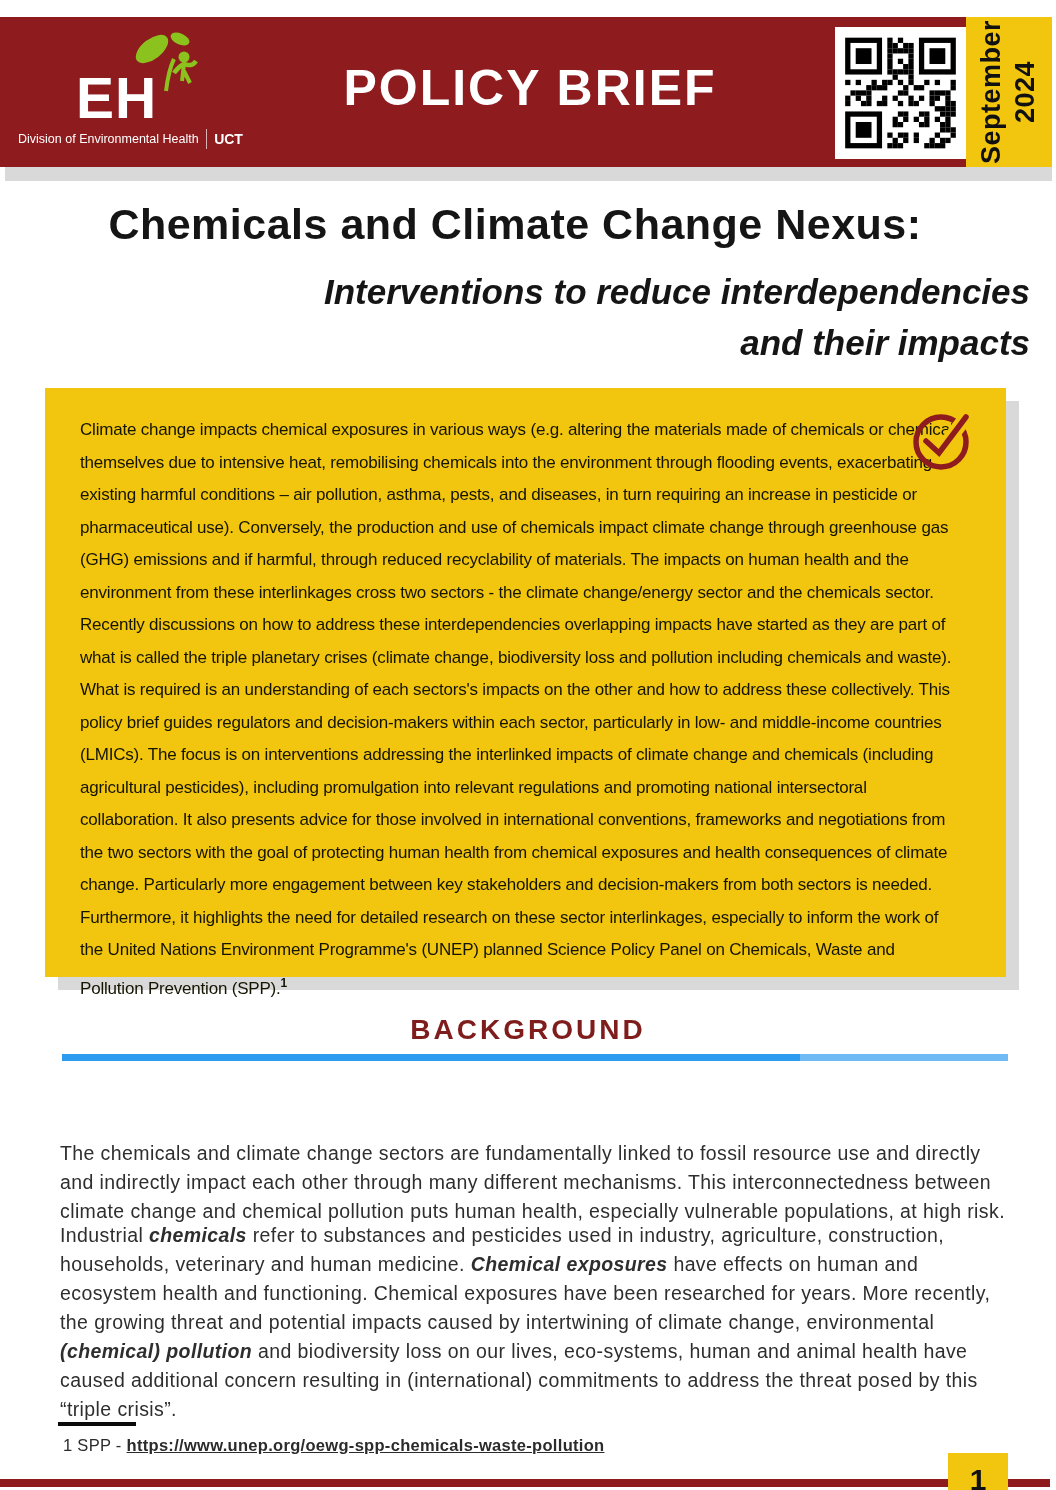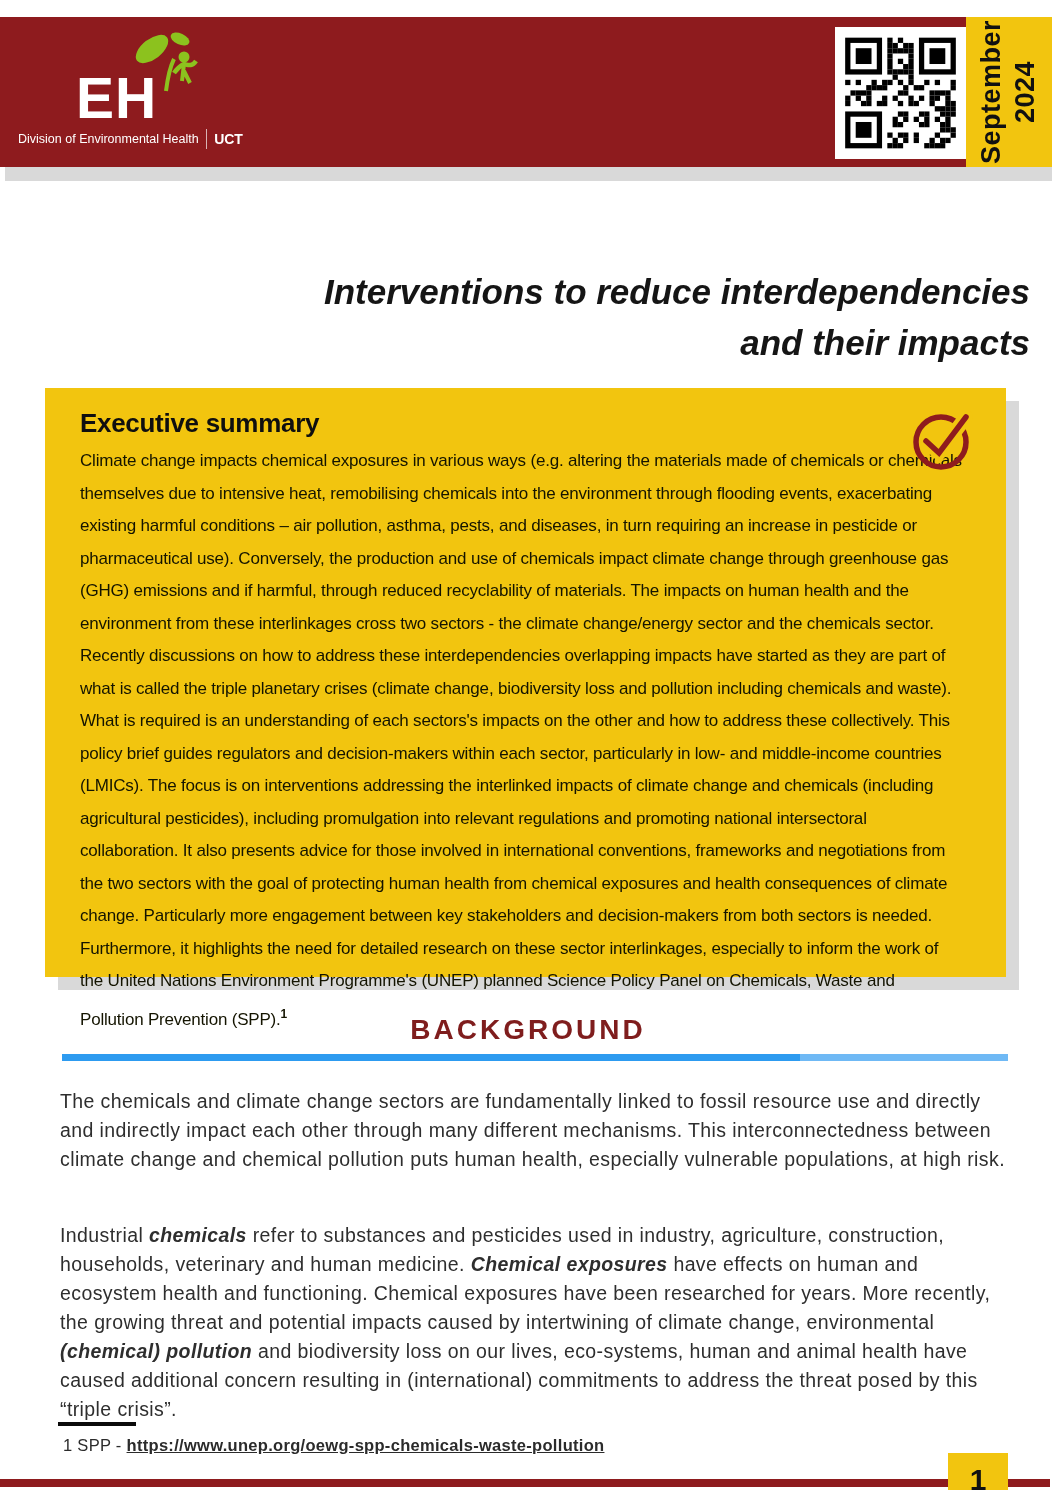--- a/index.html
+++ b/index.html
@@ -51,21 +51,21 @@
   .check-icon { position:absolute; right:30px; top:14px; }
 
   
   .bg-heading { position:absolute; left:0; top:997px; width:1056px; text-align:center;
     font-size:28px; font-weight:bold; letter-spacing:3px; color:#7f1d1d; }
   .bg-rule { position:absolute; left:62px; top:1037px; width:946px; height:7px;
     background:linear-gradient(to right, #2D9BF0 78%, #6FB9F5 78%); }
 
   .body-para { position:absolute; left:60px; width:948px; font-size:19.5px; line-height:29px;
     color:#2e2e2e; letter-spacing:0.4px; }
-  .para1 { top:1070px; }
+  .para1 { top:1122px; }
   .para2 { top:1204px; }
   .bi { font-weight:bold; font-style:italic; }
 
   
   .footnote-sep { position:absolute; left:58px; top:1405px; width:78px; height:4px; background:#0a0a0a; }
   .footnote { position:absolute; left:63px; top:1419px; font-size:16.5px; color:#2b2b2b; letter-spacing:0.3px; }
   .footnote a { color:#2b2b2b; text-decoration:underline;font-weight:bold; }
 
   .bottom-rule { position:absolute; left:0; top:1462px; width:1050px; height:8px; background:#8E1B1E; }
   .page-num-box { position:absolute; left:948px; top:1436px; width:60px; height:54px;
@@ -88,20 +88,21 @@
         <path d="M60 46 C64 40 68 38 70 37 C74 38 78 40 82 34" stroke="#8CC21E" stroke-width="4.5" fill="none"></path>
         <path d="M70 37 L68 54 M70 44 L76 56" stroke="#8CC21E" stroke-width="4" fill="none"></path>
       </svg>
       <div class="logo-tagline">
         <span class="logo-division">Division of Environmental Health</span>
         <span class="logo-divider"></span>
         <span class="logo-institution">UCT</span>
       </div>
     </div>
 
+    <div class="banner-title">POLICY BRIEF</div>
 
     <div class="qr-box">
       <svg viewBox="0 0 111 111" xmlns="http://www.w3.org/2000/svg">
           <rect x="3" y="3" width="35" height="35" fill="#000"></rect>
           <rect x="8" y="8" width="25" height="25" fill="#fff"></rect>
           <rect x="13" y="13" width="15" height="15" fill="#000"></rect>
           <rect x="73" y="3" width="35" height="35" fill="#000"></rect>
           <rect x="78" y="8" width="25" height="25" fill="#fff"></rect>
           <rect x="83" y="13" width="15" height="15" fill="#000"></rect>
           <rect x="3" y="73" width="35" height="35" fill="#000"></rect>
@@ -235,32 +236,32 @@
     <div class="date-rot">
       <div class="date-lines">
         <span>September</span>
         <span>2024</span>
       </div>
     </div>
   </div>
 
   <div class="header-shadow"></div>
 
+  <h1 class="doc-title">Chemicals and Climate Change Nexus:</h1>
   <div class="doc-subtitle">
     <span>Interventions to reduce interdependencies</span><br>
     <span>and their impacts</span>
   </div>
 
   <div class="exec-box">
     <svg class="check-icon" width="64" height="70" viewBox="0 0 64 70">
       <circle cx="29" cy="40" r="25" fill="none" stroke="#8E1B1E" stroke-width="5.5"></circle>
       <path d="M14 39 L27 51 L54 15" fill="none" stroke="#F2C50F" stroke-width="14" stroke-linecap="round"></path>
       <path d="M14 39 L27 51 L54 15" fill="none" stroke="#8E1B1E" stroke-width="5.5" stroke-linecap="round"></path>
     </svg>
-    <h2 class="exec-heading">Executive summary</h2>
     <p class="exec-body"><span>Climate change impacts chemical exposures in various ways (e.g. altering the materials made of chemicals or chemicals themselves due to intensive heat, remobilising chemicals into the environment through flooding events, exacerbating existing harmful conditions – air pollution, asthma, pests, and diseases, in turn requiring an increase in pesticide or pharmaceutical use). Conversely, the production and use of chemicals impact climate change through greenhouse gas (GHG) emissions and if harmful, through reduced recyclability of materials. The impacts on human health and the environment from these interlinkages cross two sectors - the climate change/energy sector and the chemicals sector. Recently discussions on how to address these interdependencies overlapping impacts have started as they are part of what is called the triple planetary crises (climate change, biodiversity loss and pollution including chemicals and waste). What is required is an understanding of each sectors's impacts on the other and how to address these collectively. This policy brief guides regulators and decision-makers within each sector, particularly in low- and middle-income countries (LMICs). The focus is on interventions addressing the interlinked impacts of climate change and chemicals (including agricultural pesticides), including promulgation into relevant regulations and promoting national intersectoral collaboration. It also presents advice for those involved in international conventions, frameworks and negotiations from the two sectors with the goal of protecting human health from chemical exposures and health consequences of climate change. Particularly more engagement between key stakeholders and decision-makers from both sectors is needed. Furthermore, it highlights the need for detailed research on these sector interlinkages, especially to inform the work of the United Nations Environment Programme's (UNEP) planned Science Policy Panel on Chemicals, Waste and Pollution Prevention (SPP).</span><sup class="exec-footnote-marker">1</sup></p>
   </div>
 
   <div class="bg-heading">BACKGROUND</div>
   <div class="bg-rule"></div>
 
   <p class="body-para para1">The chemicals and climate change sectors are fundamentally linked to fossil resource use and directly and indirectly impact each other through many different mechanisms. This interconnectedness between climate change and chemical pollution puts human health, especially vulnerable populations, at high risk.</p>
 
   <p class="body-para para2"><span>Industrial </span><span class="bi">chemicals</span><span> refer to substances and pesticides used in industry, agriculture, construction, households, veterinary and human medicine. </span><span class="bi">Chemical exposures</span><span> have effects on human and ecosystem health and functioning. Chemical exposures have been researched for years. More recently, the growing threat and potential impacts caused by intertwining of climate change, environmental </span><span class="bi">(chemical) pollution</span><span> and biodiversity loss on our lives, eco-systems, human and animal health have caused additional concern resulting in (international) commitments to address the threat posed by this “triple crisis”.</span></p>
 

